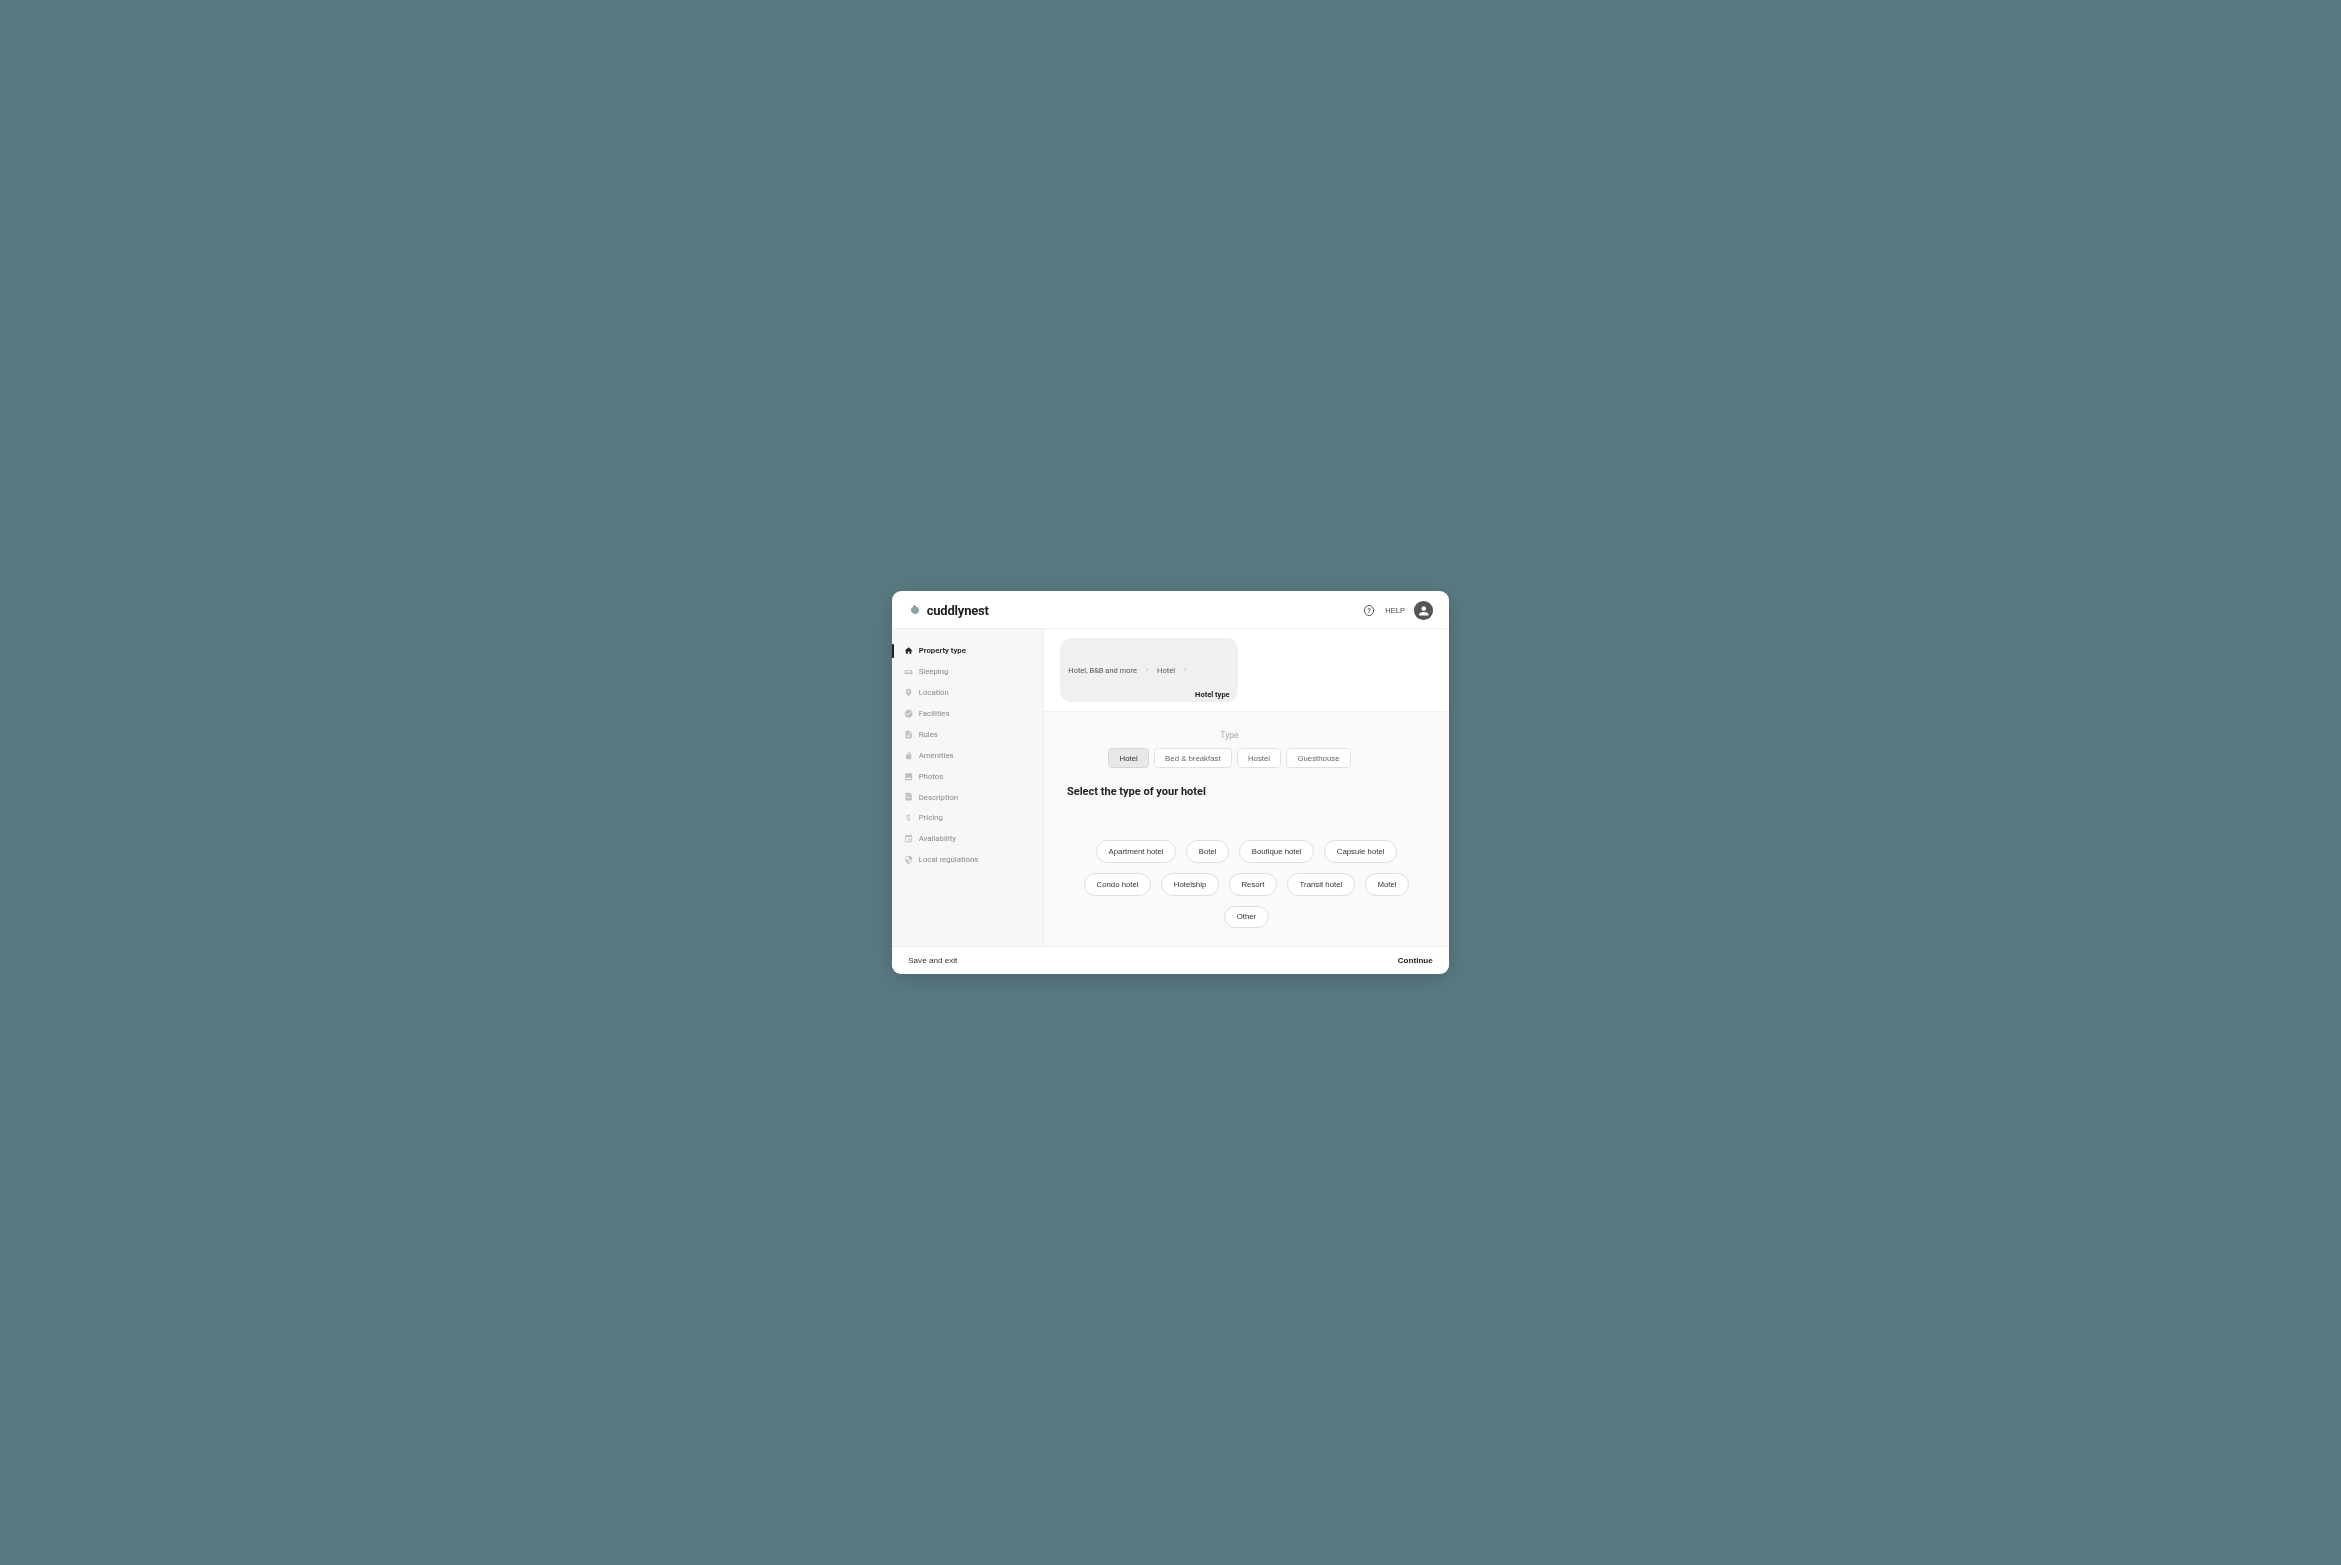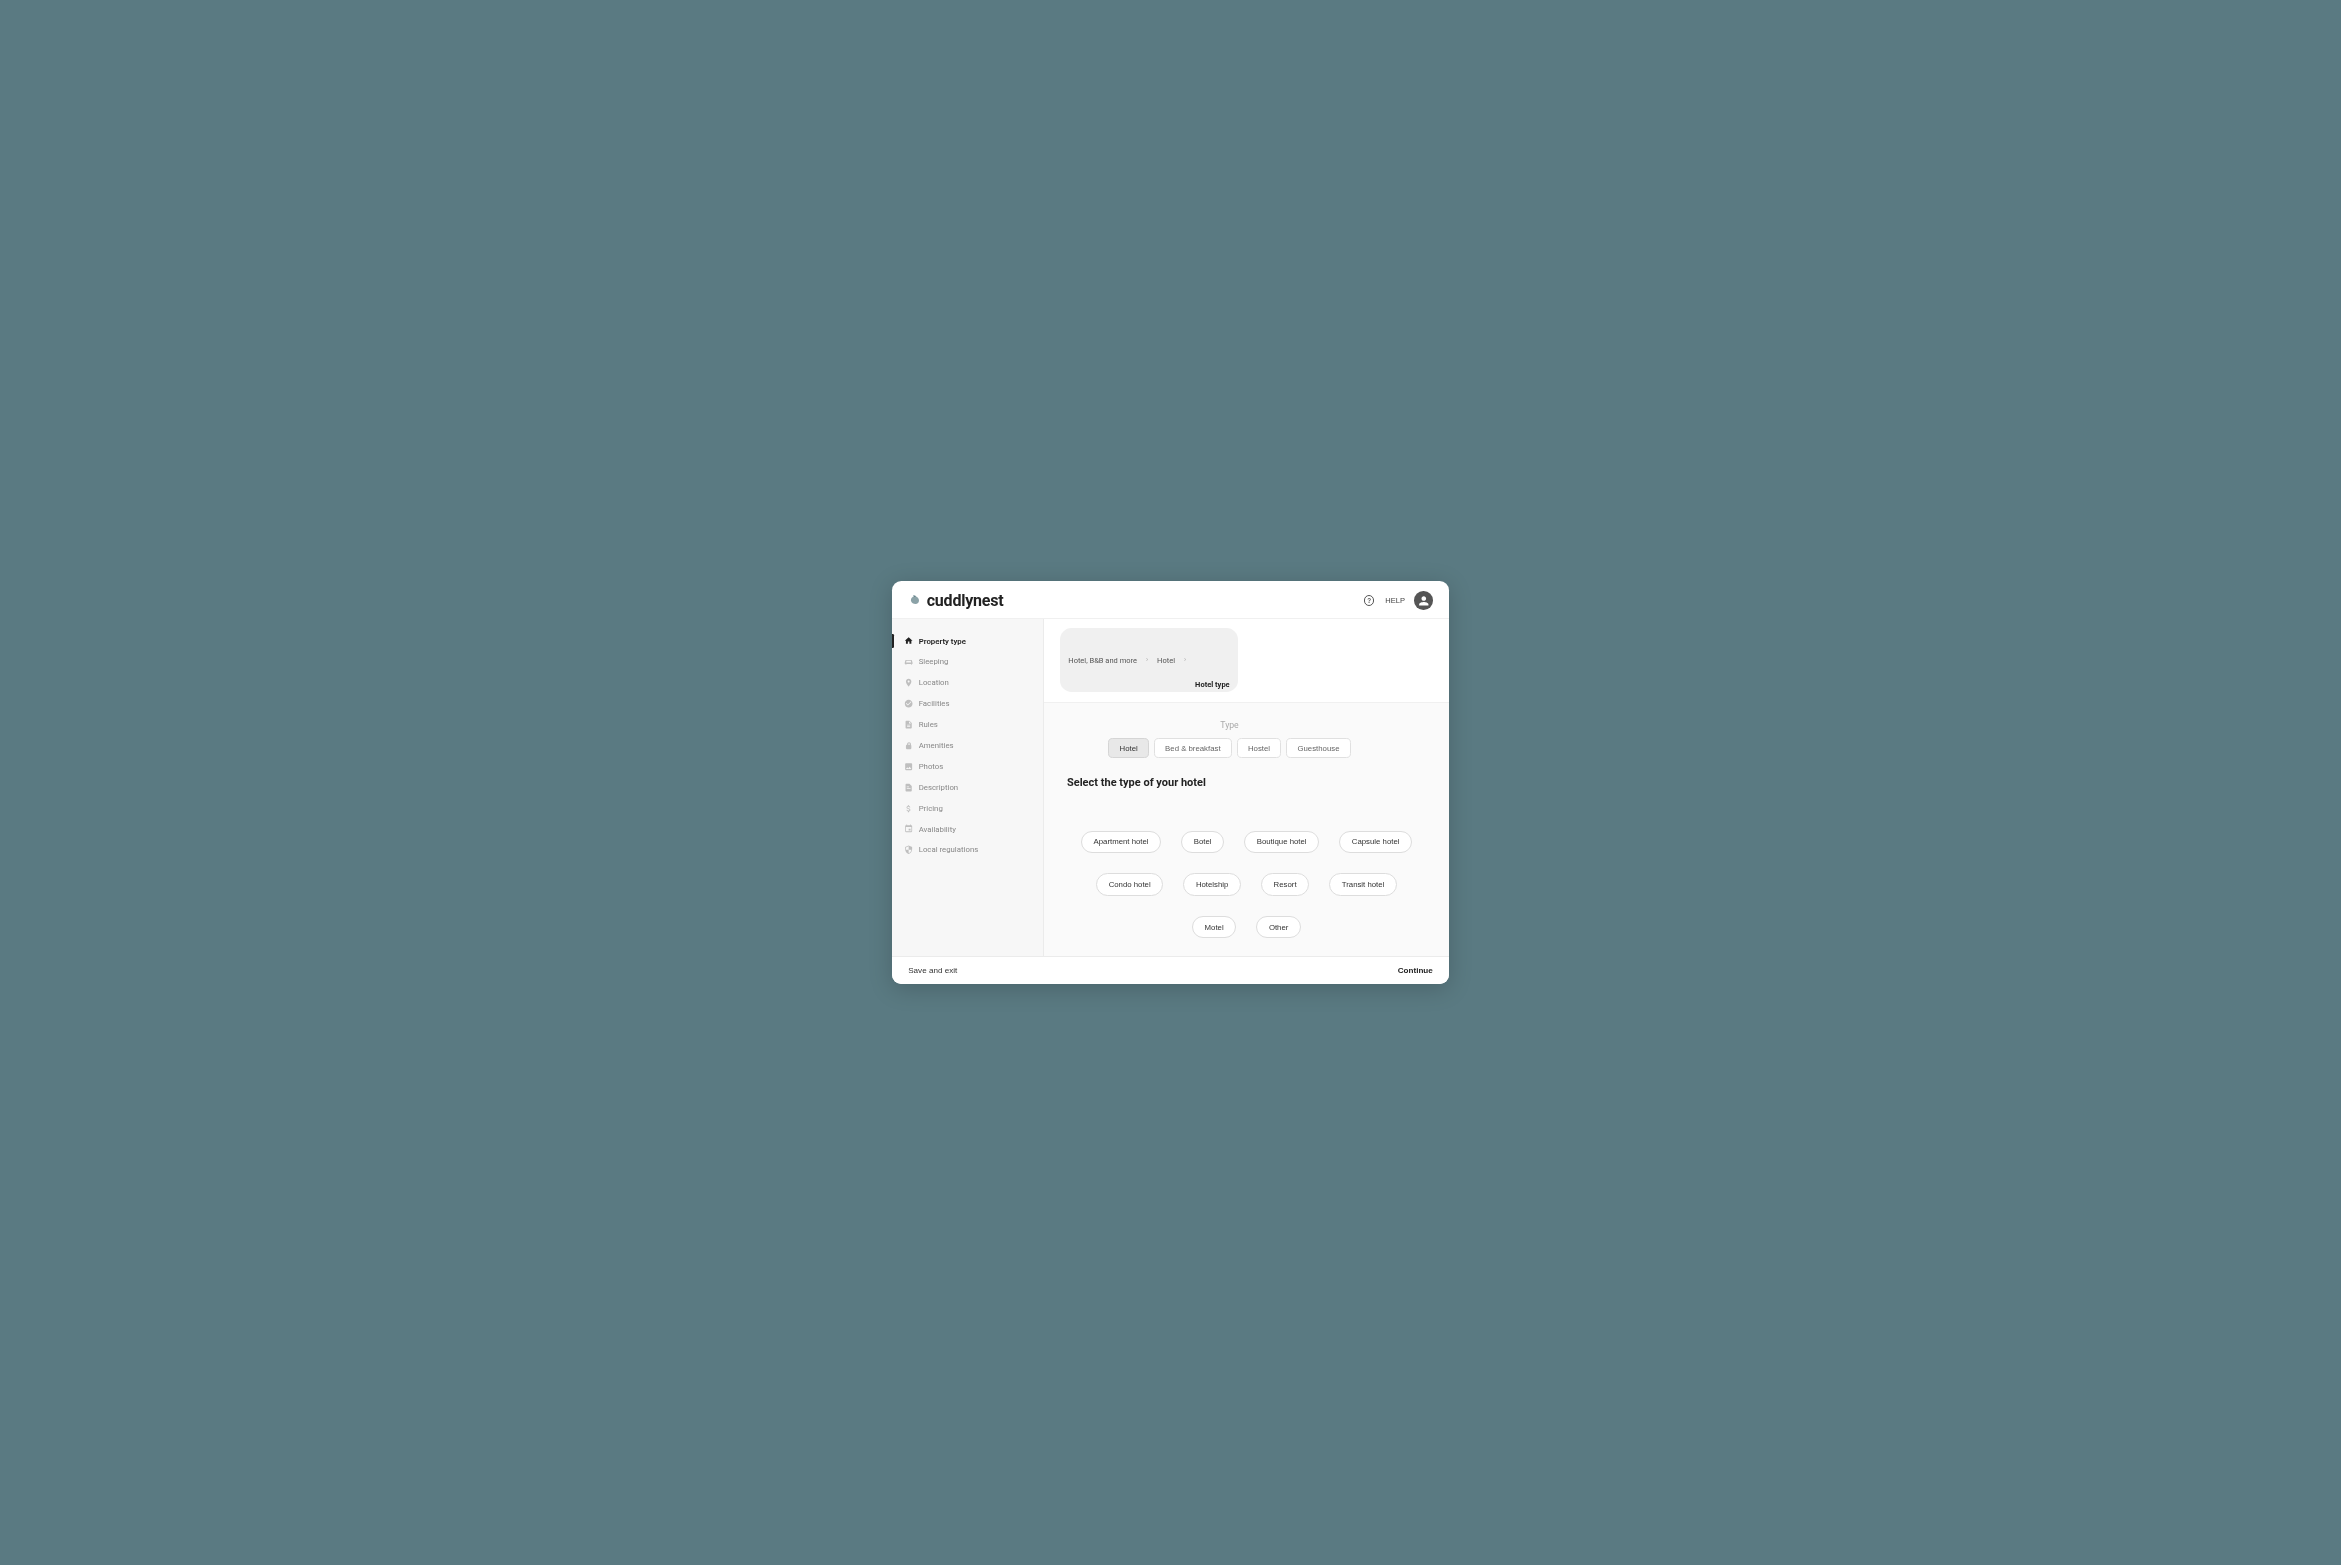--- a/index.html
+++ b/index.html
@@ -34,21 +34,21 @@
       display: flex;
       align-items: center;
       gap: 3.5px;
     }
     .logo-icon {
       width: 15px;
       height: 15px;
       color: #5a7a82;
     }
     .logo-text {
-      font-size: 16px;
+      font-size: 13px;
       font-weight: 500;
       color: #222;
       letter-spacing: -0.2px;
     }
     .logo-text span {
       font-weight: 700;
     }
     .header-right {
       display: flex;
       align-items: center;
@@ -205,21 +205,21 @@
     .section-title {
       font-size: 11px;
       font-weight: 700;
       color: #222;
       margin-bottom: 24px;
       text-align: center;
     }
     .hotel-types {
       display: flex;
       flex-wrap: wrap;
-      gap: 20px;
+      gap: 10px;
       justify-content: center;
       max-width: 383px;
       margin-top: 18px;
     }
     .hotel-type-btn {
       padding: 5.8px 11.6px;
       border-radius: 11.6px;
       border: 0.9px solid #ddd;
       background: #fff;
       font-size: 7.8px;

